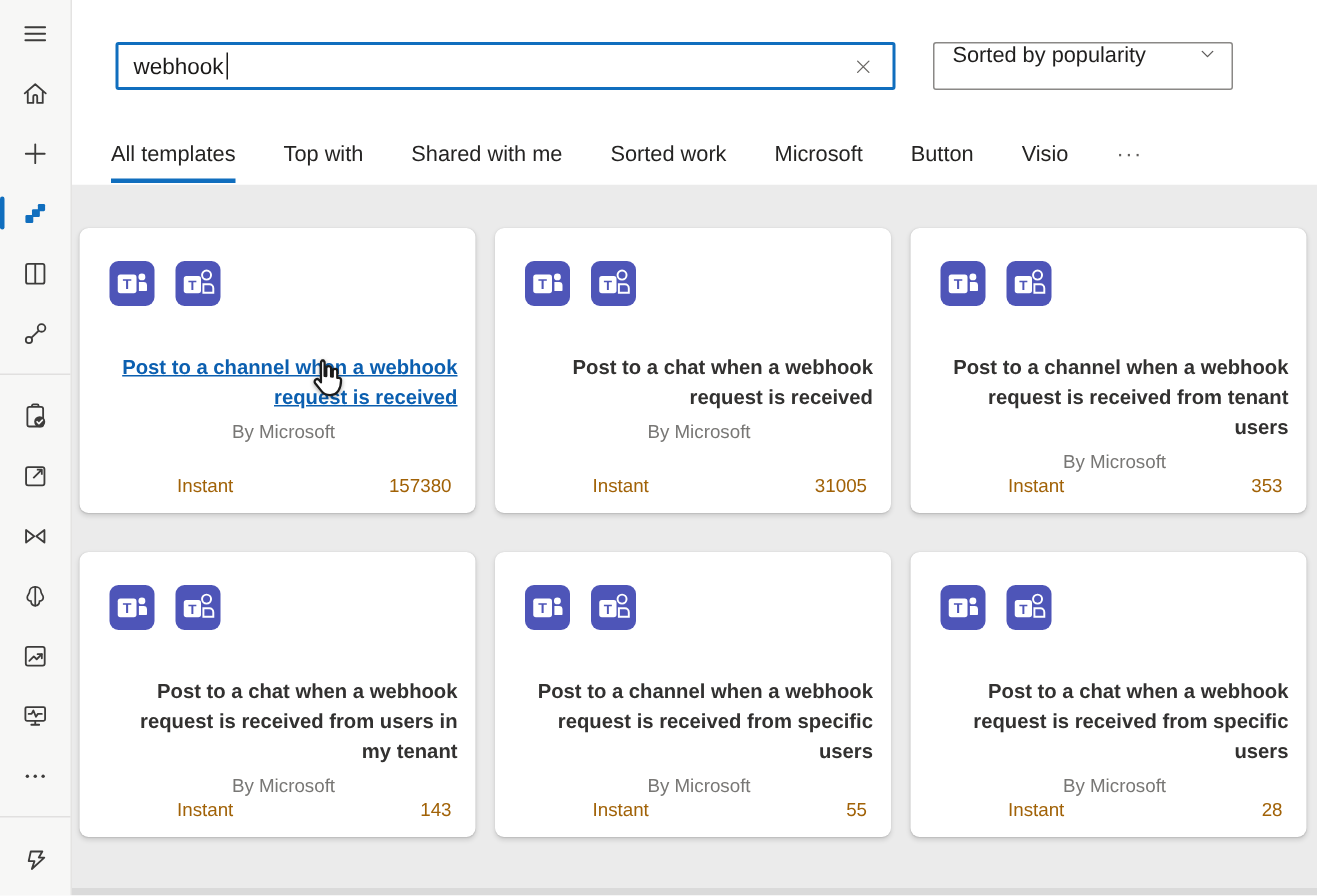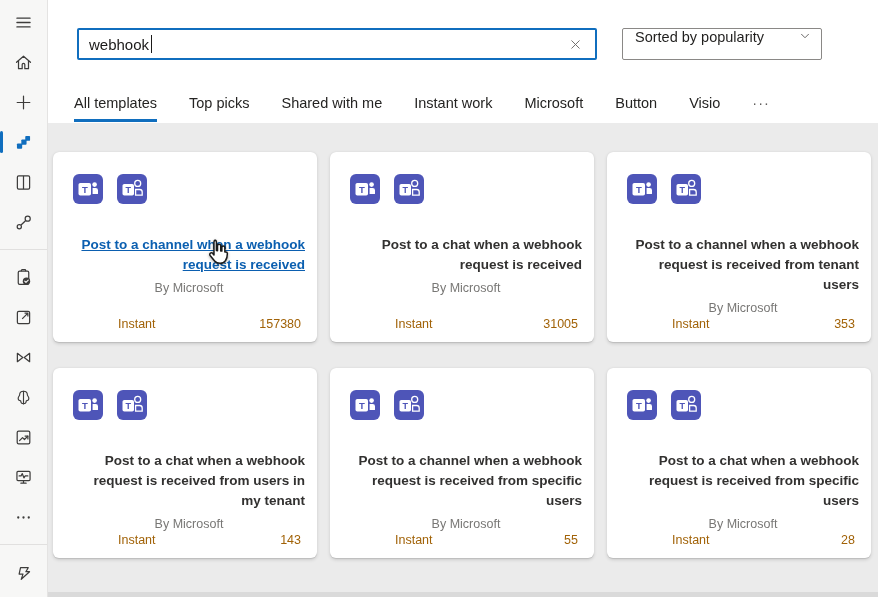--- a/index.html
+++ b/index.html
@@ -260,23 +260,23 @@
 
       <div class="sortbox">
         <span>Sorted by popularity</span>
         <svg>
             <use href="#chevron-down-icon"></use>
           </svg>
       </div>
 
       <nav class="tabs" id="tabs">
           <div class="tab active">All templates</div>
-          <div class="tab">Top picks</div>
+          <div class="tab">Top with</div>
           <div class="tab">Shared with me</div>
-          <div class="tab">Instant work</div>
+          <div class="tab">Sorted work</div>
           <div class="tab">Microsoft</div>
           <div class="tab">Button</div>
           <div class="tab">Visio</div>
           <div class="tab more">···</div>
         </nav>
     </header>
 
     <main class="content">
       <div class="grid" id="grid">
           <div class="card hovered">

